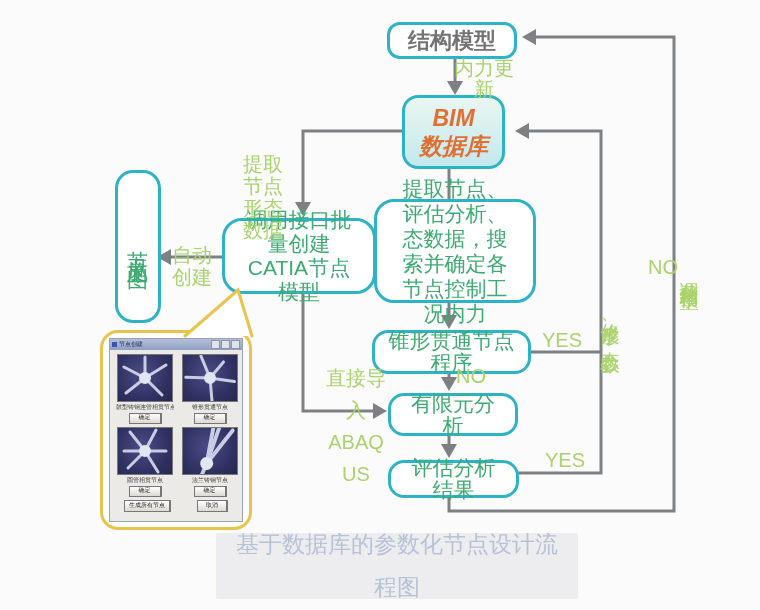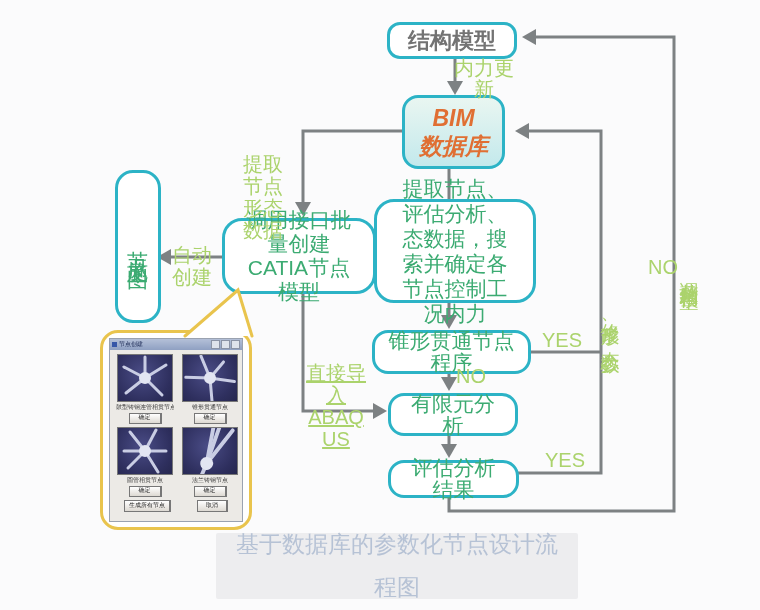--- a/index.html
+++ b/index.html
@@ -160,21 +160,21 @@
 新</div>
 
   <div class="lab" style="left:240px;top:153px;width:46px;line-height:22px;">提取
 节点
 形态
 数据</div>
 
   <div class="lab" style="left:168px;top:244px;width:44px;line-height:22px;text-align:right;">自动
 创建</div>
 
-  <div class="lab" style="left:300px;top:362px;width:72px;line-height:22px;text-decoration:underline;">直接导
+  <div class="lab" style="left:320px;top:362px;width:72px;line-height:32px;">直接导
 入
 ABAQ
 US</div>
 
   <div class="lab" style="left:542px;top:330px;width:40px;">YES</div>
 
   <div class="lab" style="left:545px;top:450px;width:40px;">YES</div>
 
   <div class="lab" style="left:454px;top:366px;width:34px;">NO</div>
 

